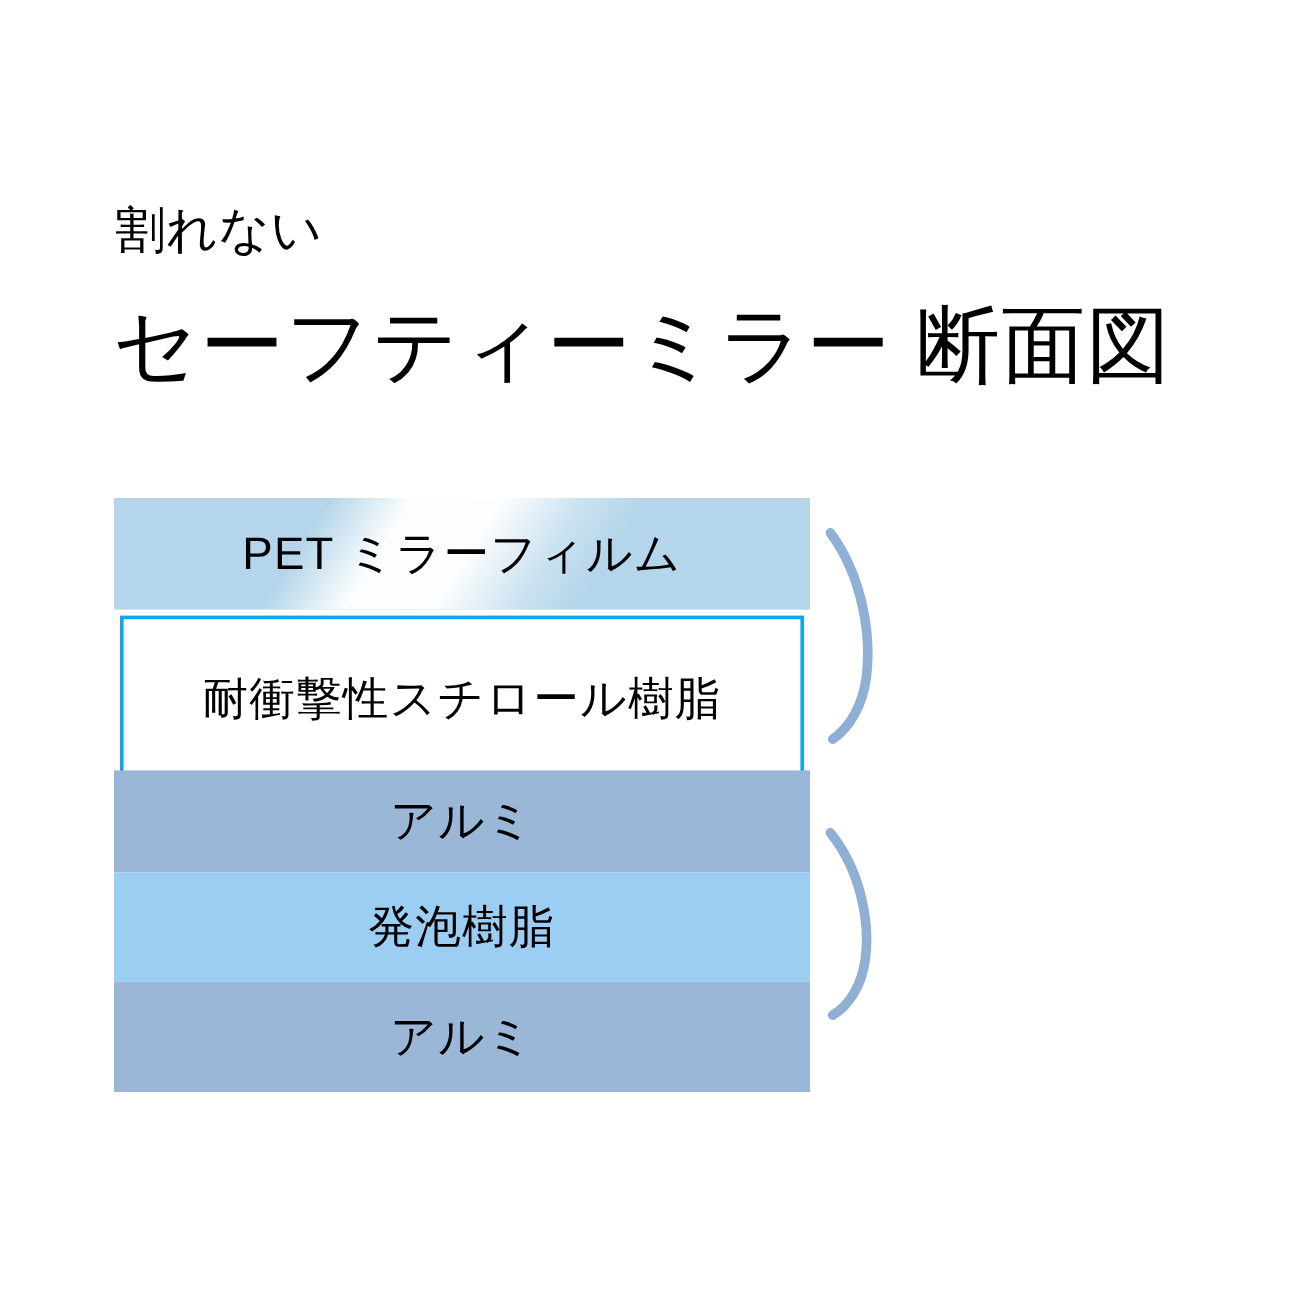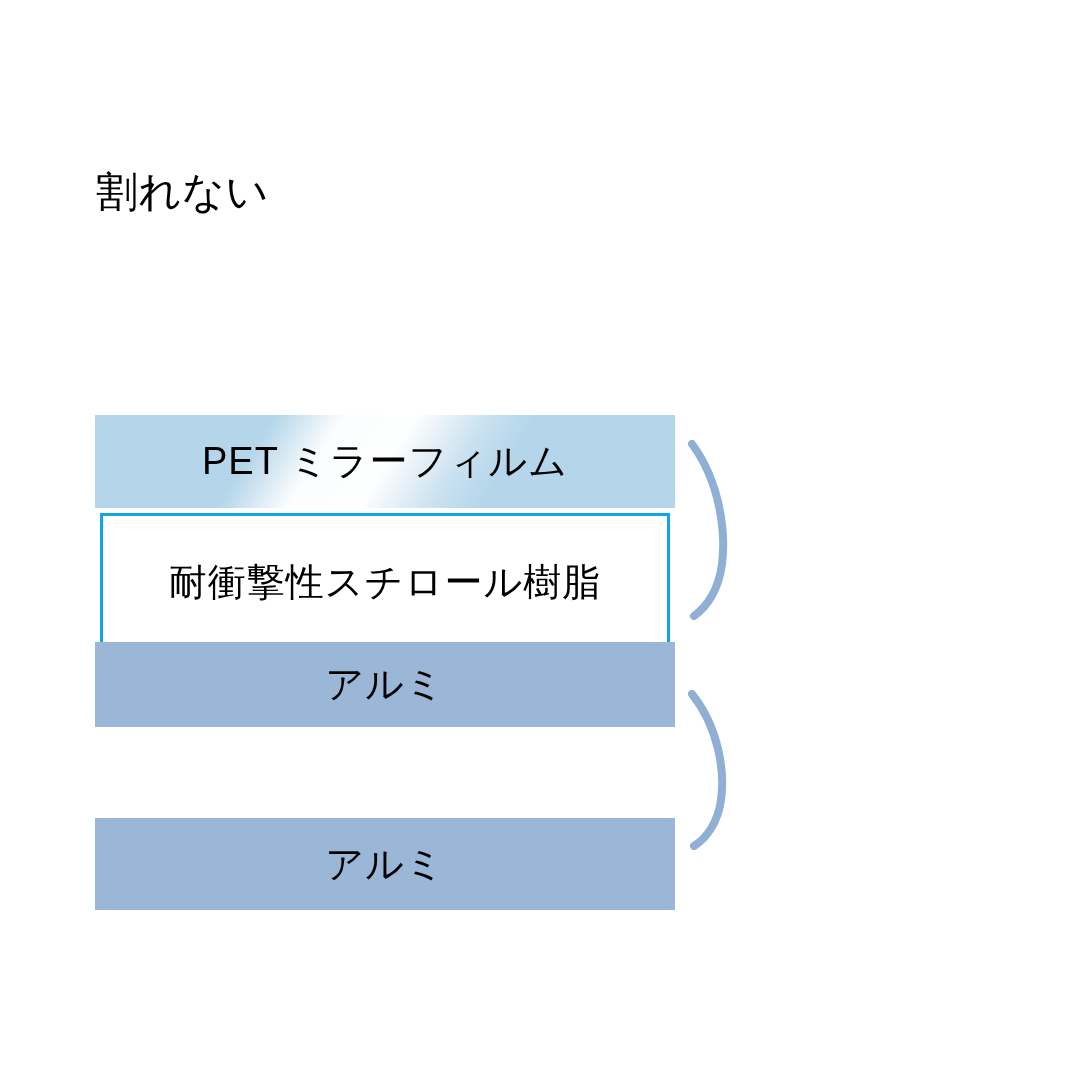--- a/index.html
+++ b/index.html
@@ -146,36 +146,40 @@
     top: 738px;
   }
 </style>
 </head>
 <body>
 
 <div class="canvas">
 
   <div class="subtitle">割れない</div>
 
+  <div class="title">セーフティーミラー 断面図</div>
 
   <div class="stack">
 
     <div class="layer layer-pet">
       <div class="gloss"></div>
       <span class="layer-label">PET ミラーフィルム</span>
     </div>
 
     <div class="layer layer-styrene">
       <span class="layer-label">耐衝撃性スチロール樹脂</span>
     </div>
 
     <div class="layer layer-alu-top">
       <span class="layer-label">アルミ</span>
     </div>
 
+    <div class="layer layer-foam">
+      <span class="layer-label">発泡樹脂</span>
+    </div>
 
     <div class="layer layer-alu-bottom">
       <span class="layer-label">アルミ</span>
     </div>
 
   </div>
 
   <div class="bracket bracket-resin">
     <svg width="48" height="180" viewBox="0 0 48 180" aria-hidden="true">
       <path d="M6 4 C 34 42, 40 92, 36 124 C 33 148, 22 166, 8 176" fill="none" stroke="#8fb0d4" stroke-width="8" stroke-linecap="round"></path>

